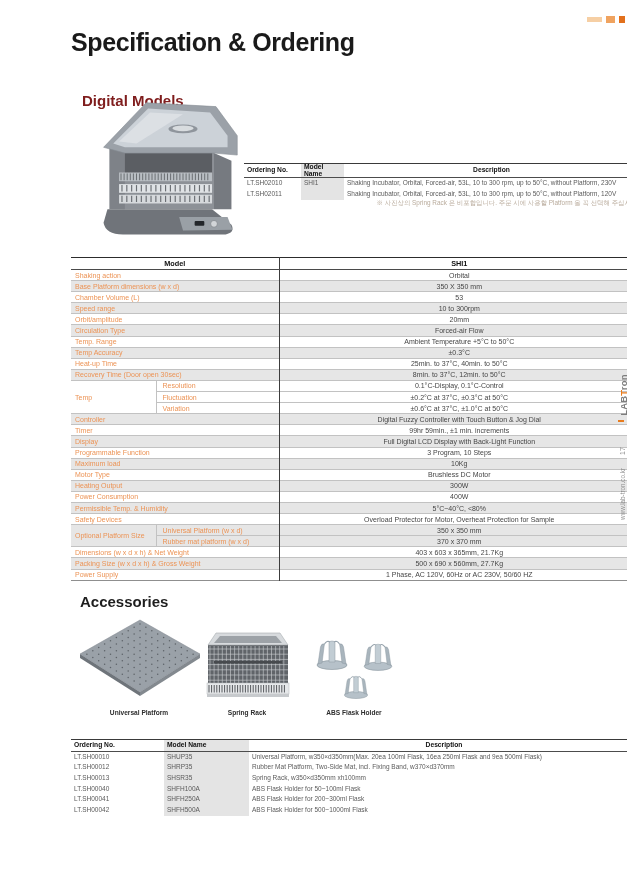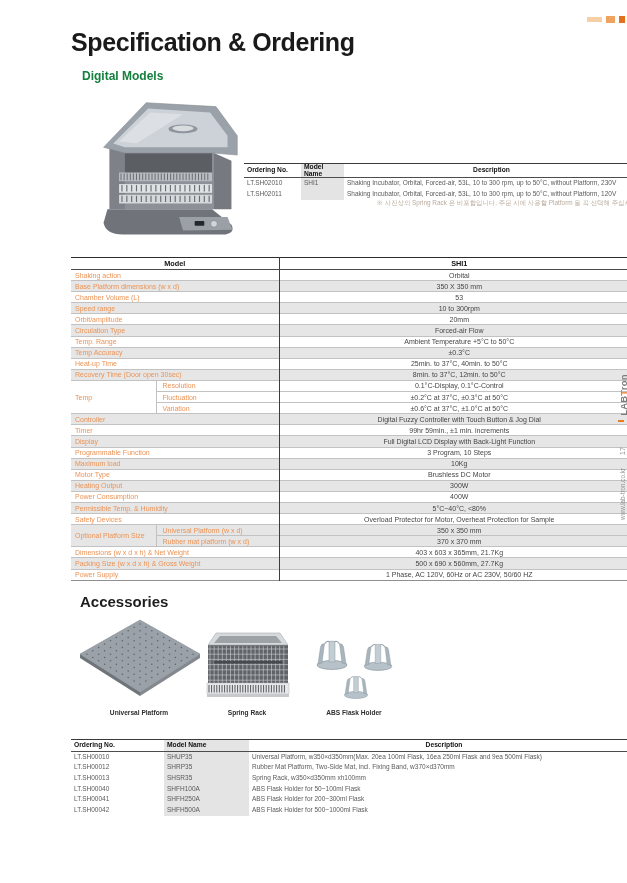--- a/index.html
+++ b/index.html
@@ -7,21 +7,21 @@
         font-family:"Liberation Sans",sans-serif;color:#222;margin-left:14px;}
 
   
   .cm{position:absolute;}
   .cm1{left:573px;top:17px;width:15px;height:5px;background:#f6cfa4;}
   .cm2{left:592px;top:16px;width:9px;height:7px;background:#f0a35f;}
   .cm3{left:605px;top:16px;width:6px;height:7px;background:#e2701c;}
 
   .title{position:absolute;left:57px;top:28px;margin:0;font-size:25px;font-weight:700;
          color:#1a1a1a;letter-spacing:-0.4px;}
-  .h-dm{position:absolute;left:68px;top:69px;margin:0;font-size:12px;font-weight:700;color:#15803d;}
+  .h-dm{position:absolute;left:68px;top:92px;margin:0;font-size:15px;font-weight:700;color:#7f1d1d;}
   .h-acc{position:absolute;left:66px;top:593px;margin:0;font-size:15px;font-weight:700;color:#1e1e1e;}
 
   .prod{position:absolute;left:76px;top:96px;width:155px;height:152px;}
 
   
   table{border-collapse:collapse;table-layout:fixed;}
   .otable{position:absolute;border-top:1.6px solid #3a3a3a;}
   .otable.top{left:230px;top:163px;width:395px;}
   .otable.bottom{left:57px;top:739px;width:568px;}
   .otable th{font-size:6.7px;font-weight:700;color:#101010;height:11px;padding:0 3px;

